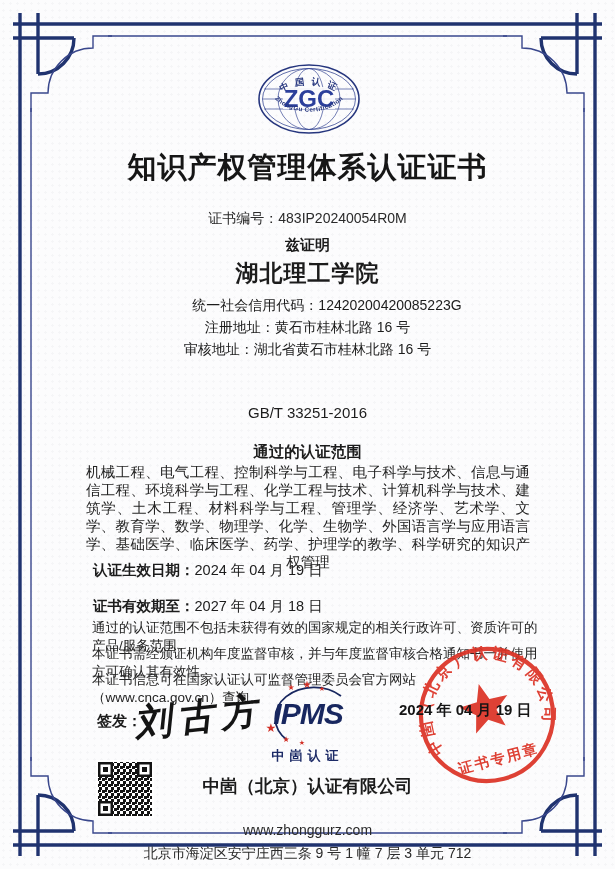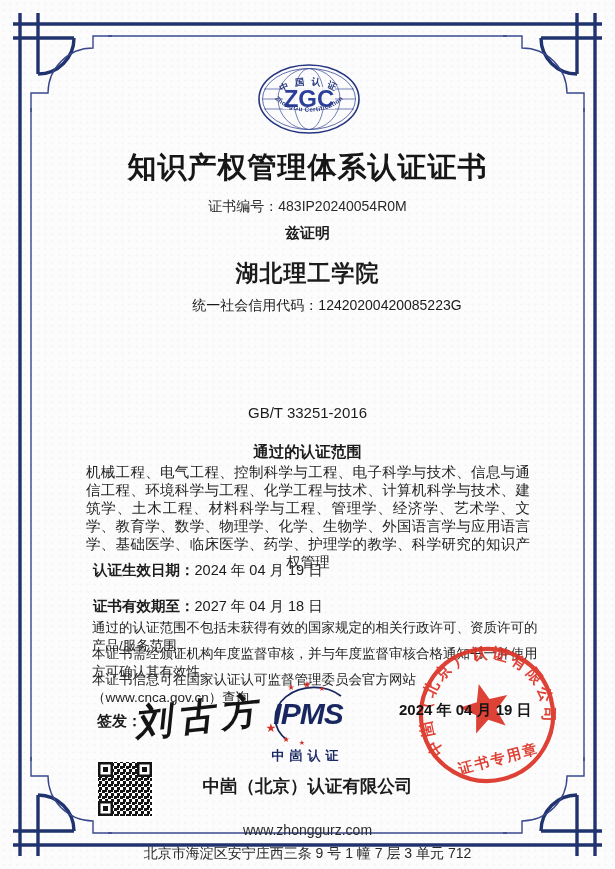--- a/index.html
+++ b/index.html
@@ -9,22 +9,22 @@
     background-image:radial-gradient(rgba(120,125,140,0.05) 1px, transparent 1.2px);
     background-size:7px 7px;
     font-family:"Liberation Sans", sans-serif;
     color:#1c1c1c;overflow:hidden;
   }
   .abs{position:absolute;}
   .ctr{left:0;right:0;text-align:center;}
   svg text{font-family:"Liberation Sans", sans-serif;}
 
   .title{top:148px;font-size:29px;font-weight:700;letter-spacing:1px;color:#161616;}
-  .certno{top:198px;font-size:14px;color:#2a2a2a;}
-  .certify-heading{top:224px;font-size:15px;font-weight:700;}
+  .certno{top:210px;font-size:14px;color:#2a2a2a;}
+  .certify-heading{top:236px;font-size:15px;font-weight:700;}
   .org{top:258px;font-size:23px;font-weight:700;letter-spacing:1px;}
   .info1{top:297px;font-size:14px;padding-left:39px;}
   .info2{top:319px;font-size:14px;}
   .info3{top:341px;font-size:14px;}
   .std-head{top:378px;font-size:15.5px;font-weight:700;}
   .std-code{top:404px;font-size:15px;}
   .scope-head{top:442px;font-size:15.5px;font-weight:700;}
   .scope-text{
     top:463px;left:86px;width:444px;font-size:14.5px;line-height:18px;
     text-align:justify;text-align-last:center;color:#242424;
@@ -110,20 +110,22 @@
     </svg>
 
     <div class="abs ctr title">知识产权管理体系认证证书</div>
     <div class="abs ctr certno">
       <span>证书编号：</span><span>483IP20240054R0M</span>
     </div>
 
     <div class="abs ctr certify-heading">兹证明</div>
     <div class="abs ctr org">湖北理工学院</div>
     <div class="abs ctr info1">统一社会信用代码：12420200420085223G</div>
+    <div class="abs ctr info2">注册地址：黄石市桂林北路 16 号</div>
+    <div class="abs ctr info3">审核地址：湖北省黄石市桂林北路 16 号</div>
 
     <div class="abs ctr std-code">GB/T 33251-2016</div>
 
     <div class="abs ctr scope-head">通过的认证范围</div>
     <div class="abs scope-text">机械工程、电气工程、控制科学与工程、电子科学与技术、信息与通信工程、环境科学与工程、化学工程与技术、计算机科学与技术、建筑学、土木工程、材料科学与工程、管理学、经济学、艺术学、文学、教育学、数学、物理学、化学、生物学、外国语言学与应用语言学、基础医学、临床医学、药学、护理学的教学、科学研究的知识产权管理</div>
 
     <div class="abs date-line eff">
       <b>认证生效日期：</b><span>2024 年 04 月 19 日</span>
     </div>
     <div class="abs date-line exp">

